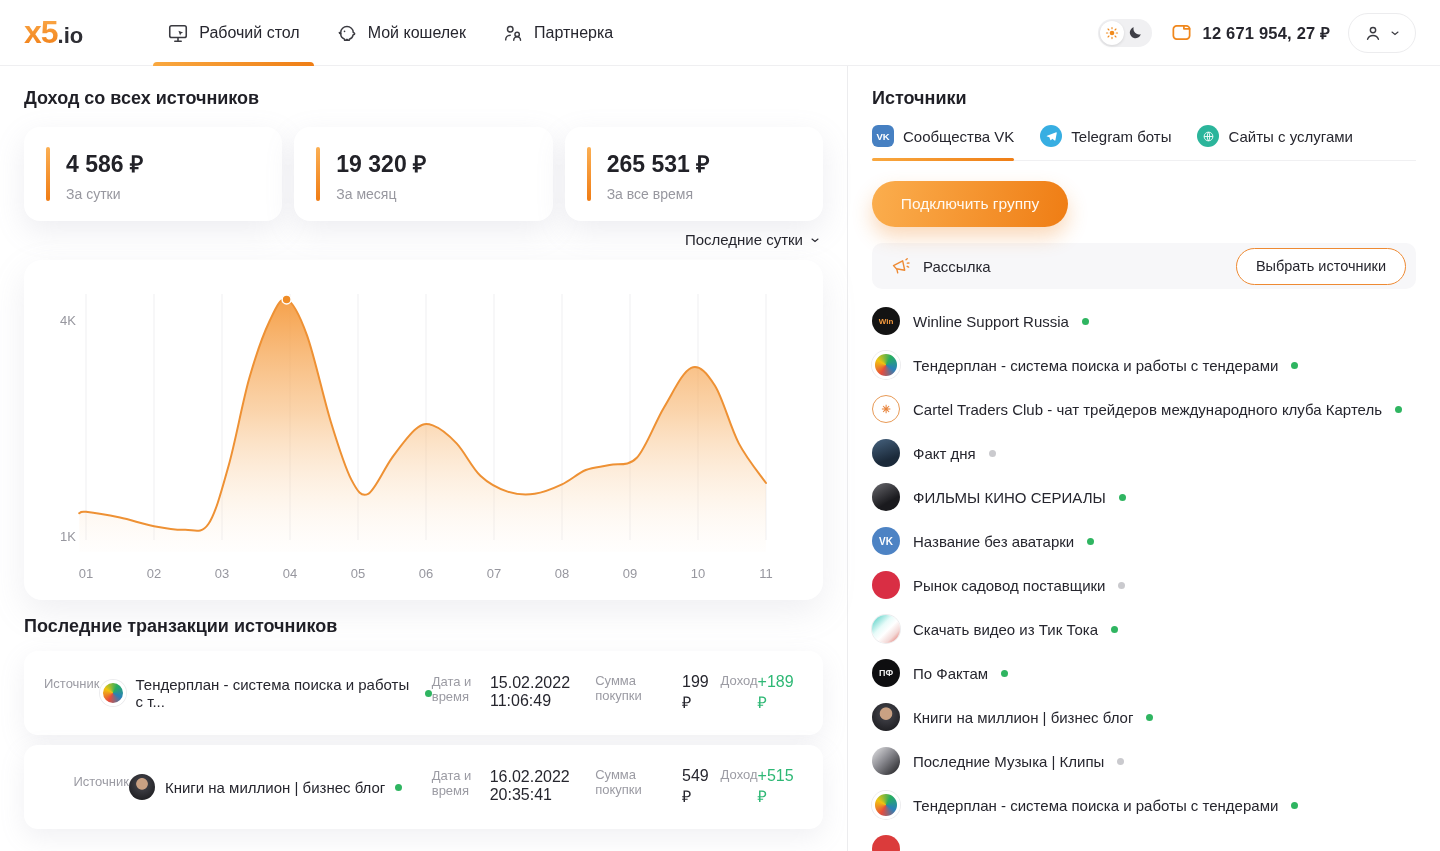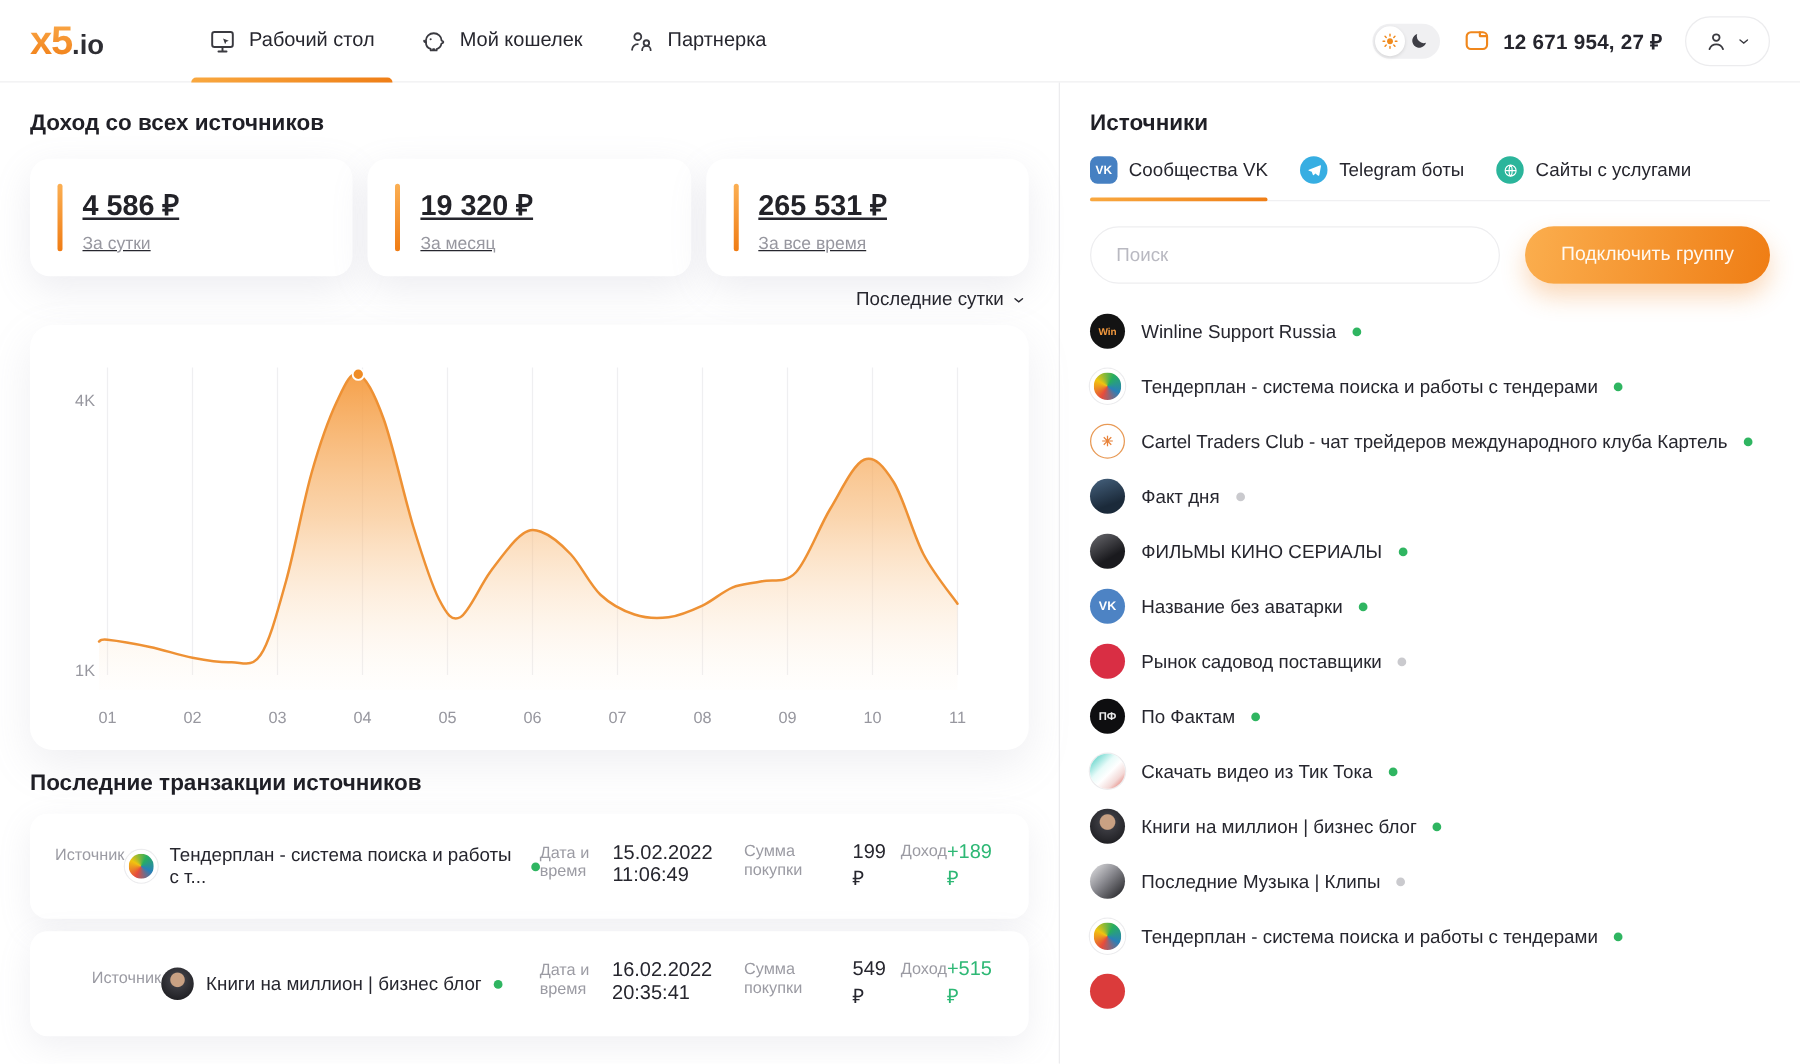--- a/index.html
+++ b/index.html
@@ -33,21 +33,21 @@
     display:flex; align-items:center; justify-content:center; gap:6px; cursor:pointer; }
 
   
   .layout { display:flex; height:785px; }
   .main-col { width:848px; padding:22px 24px 16px; border-right:1px solid #ECECEE; }
   .sidebar { flex:1; padding:22px 24px 0; overflow:hidden; }
 
   h2.sec-title { font-size:18px; font-weight:700; color:#1F1F26; }
 
   
-  .cards-row { display:flex; gap:12px; margin:18px 0 8px;text-decoration:underline; }
+  .cards-row { display:flex; gap:12px; margin:18px 0 8px; }
   .stat-card { flex:1; height:94px; background:#fff; border-radius:16px;
     box-shadow:0 10px 30px rgba(146,146,168,.16); display:flex; align-items:center;
     padding:0 22px; gap:16px; }
   .stat-bar { width:4px; height:54px; border-radius:3px;
     background:linear-gradient(180deg,#FBAF53,#F07C14); }
   .stat-value { font-size:23px; font-weight:700; color:#222228; }
   .stat-label { font-size:14px; color:#97979F; margin-top:7px; }
 
   
   .period-row { display:flex; justify-content:flex-end; align-items:center; gap:6px;
@@ -345,22 +345,32 @@
     <span class="tabicon globe">
             <svg width="15" height="15" viewBox="0 0 24 24" fill="none" stroke="#fff" stroke-width="1.4">
               <circle cx="12" cy="12" r="7"></circle>
               <path d="M5 12h14M12 5c2.6 2 2.6 12 0 14M12 5c-2.6 2-2.6 12 0 14"></path>
             </svg>
           </span>
     <span>Сайты с услугами</span>
   </div>
       </div>
     <div class="search-row">
-      <input class="search-input" placeholder="Поиск" style="">
       <button class="connect-btn">Подключить группу</button>
+    </div>
+    <div class="mailing-row">
+      <span style="display:flex">
+        <svg width="21" height="21" viewBox="0 0 24 24" fill="none" stroke="#EE8A33" stroke-width="1.6" stroke-linecap="round" stroke-linejoin="round">
+            <path d="M4 11l10.5-5.5 2.3 10.8L7.3 14.5z"></path>
+            <path d="M7.8 15l1 4.2"></path>
+            <path d="M18.3 4.3l1.4-1.2M19.8 8.2l1.9-.2M19.6 11.8l1.7.9"></path>
+          </svg>
+      </span>
+      <span class="mailing-label">Рассылка</span>
+      <button class="select-src-btn">Выбрать источники</button>
     </div>
     <div class="src-list" id="src-list">
         <div class="src-item">
     <span class="avatar av-winline">Win</span>
     <span class="label">Winline Support Russia</span>
     <span class="dot on"></span>
   </div>
         <div class="src-item">
     <span class="avatar av-tenderplan"></span>
     <span class="label">Тендерплан - система поиска и работы с тендерами</span>
@@ -385,27 +395,27 @@
     <span class="avatar av-vk">VK</span>
     <span class="label">Название без аватарки</span>
     <span class="dot on"></span>
   </div>
         <div class="src-item">
     <span class="avatar av-rynok"></span>
     <span class="label">Рынок садовод поставщики</span>
     <span class="dot off"></span>
   </div>
         <div class="src-item">
+    <span class="avatar av-tiktok"></span>
+    <span class="label">Скачать видео из Тик Тока</span>
+    <span class="dot on"></span>
+  </div>
+        <div class="src-item">
     <span class="avatar av-pofaktam">ПФ</span>
     <span class="label">По Фактам</span>
-    <span class="dot on"></span>
-  </div>
-        <div class="src-item">
-    <span class="avatar av-tiktok"></span>
-    <span class="label">Скачать видео из Тик Тока</span>
     <span class="dot on"></span>
   </div>
         <div class="src-item">
     <span class="avatar av-kniga"></span>
     <span class="label">Книги на миллион | бизнес блог</span>
     <span class="dot on"></span>
   </div>
         <div class="src-item">
     <span class="avatar av-music"></span>
     <span class="label">Последние Музыка | Клипы</span>

